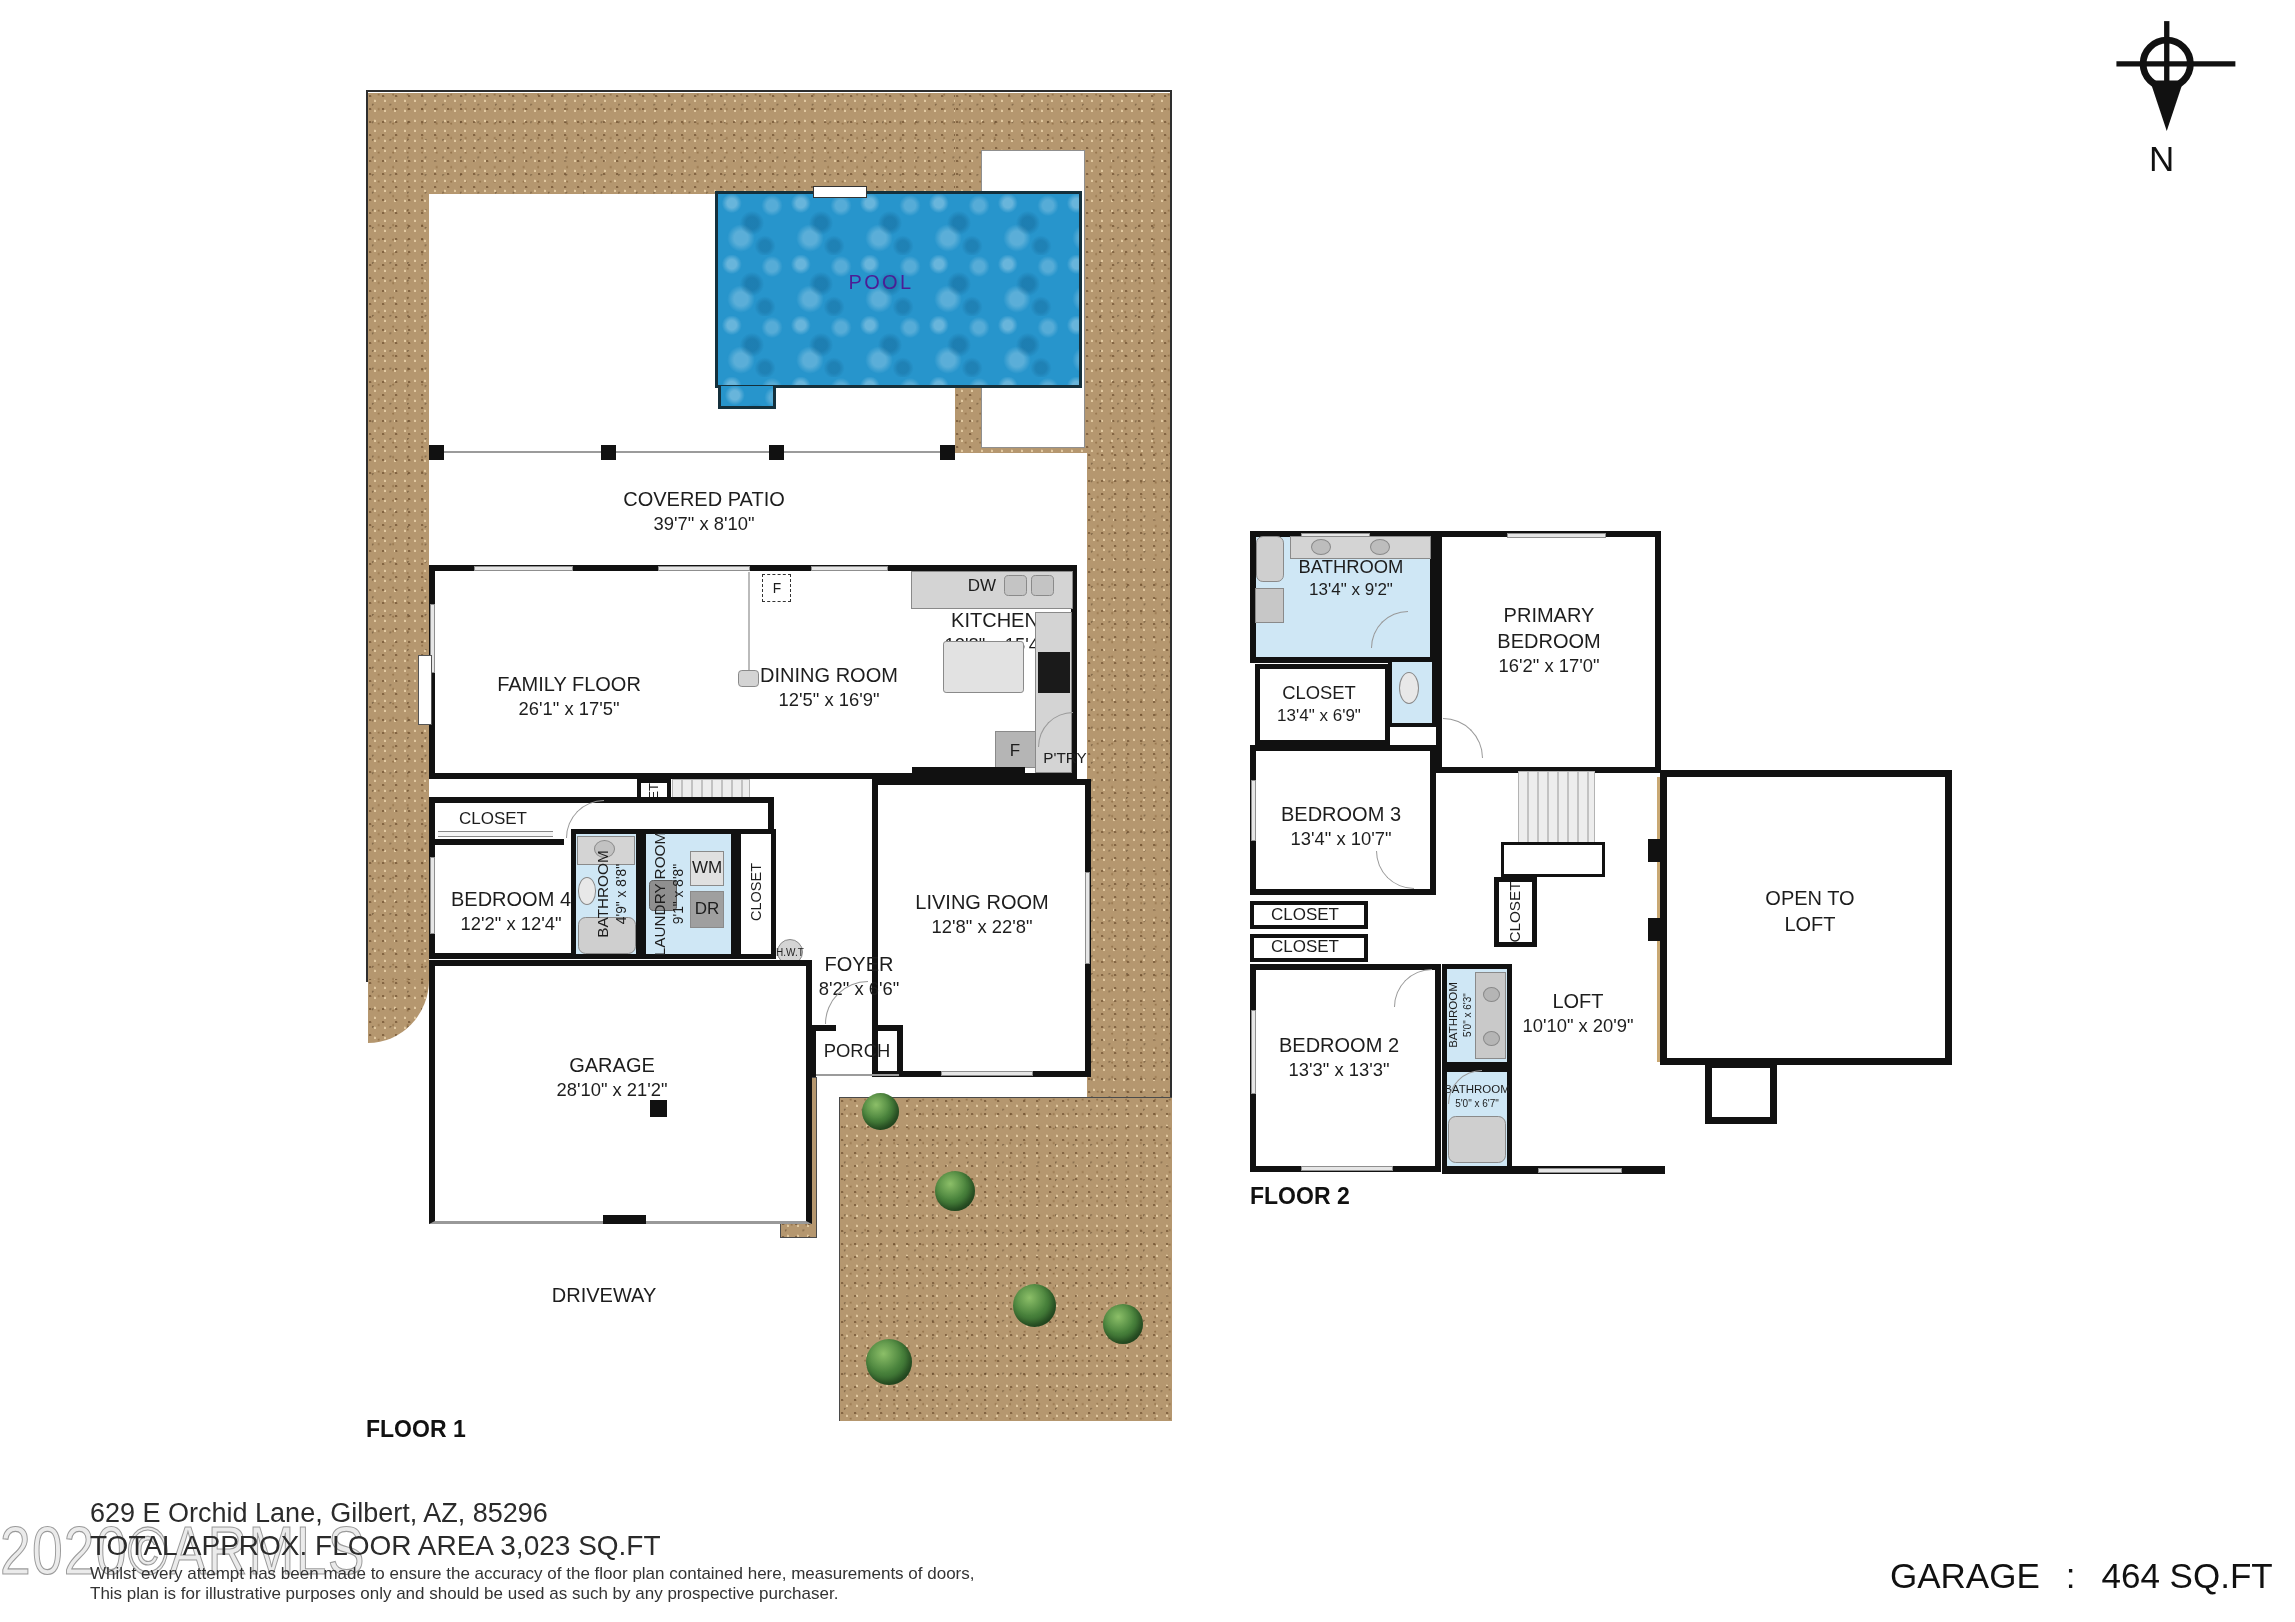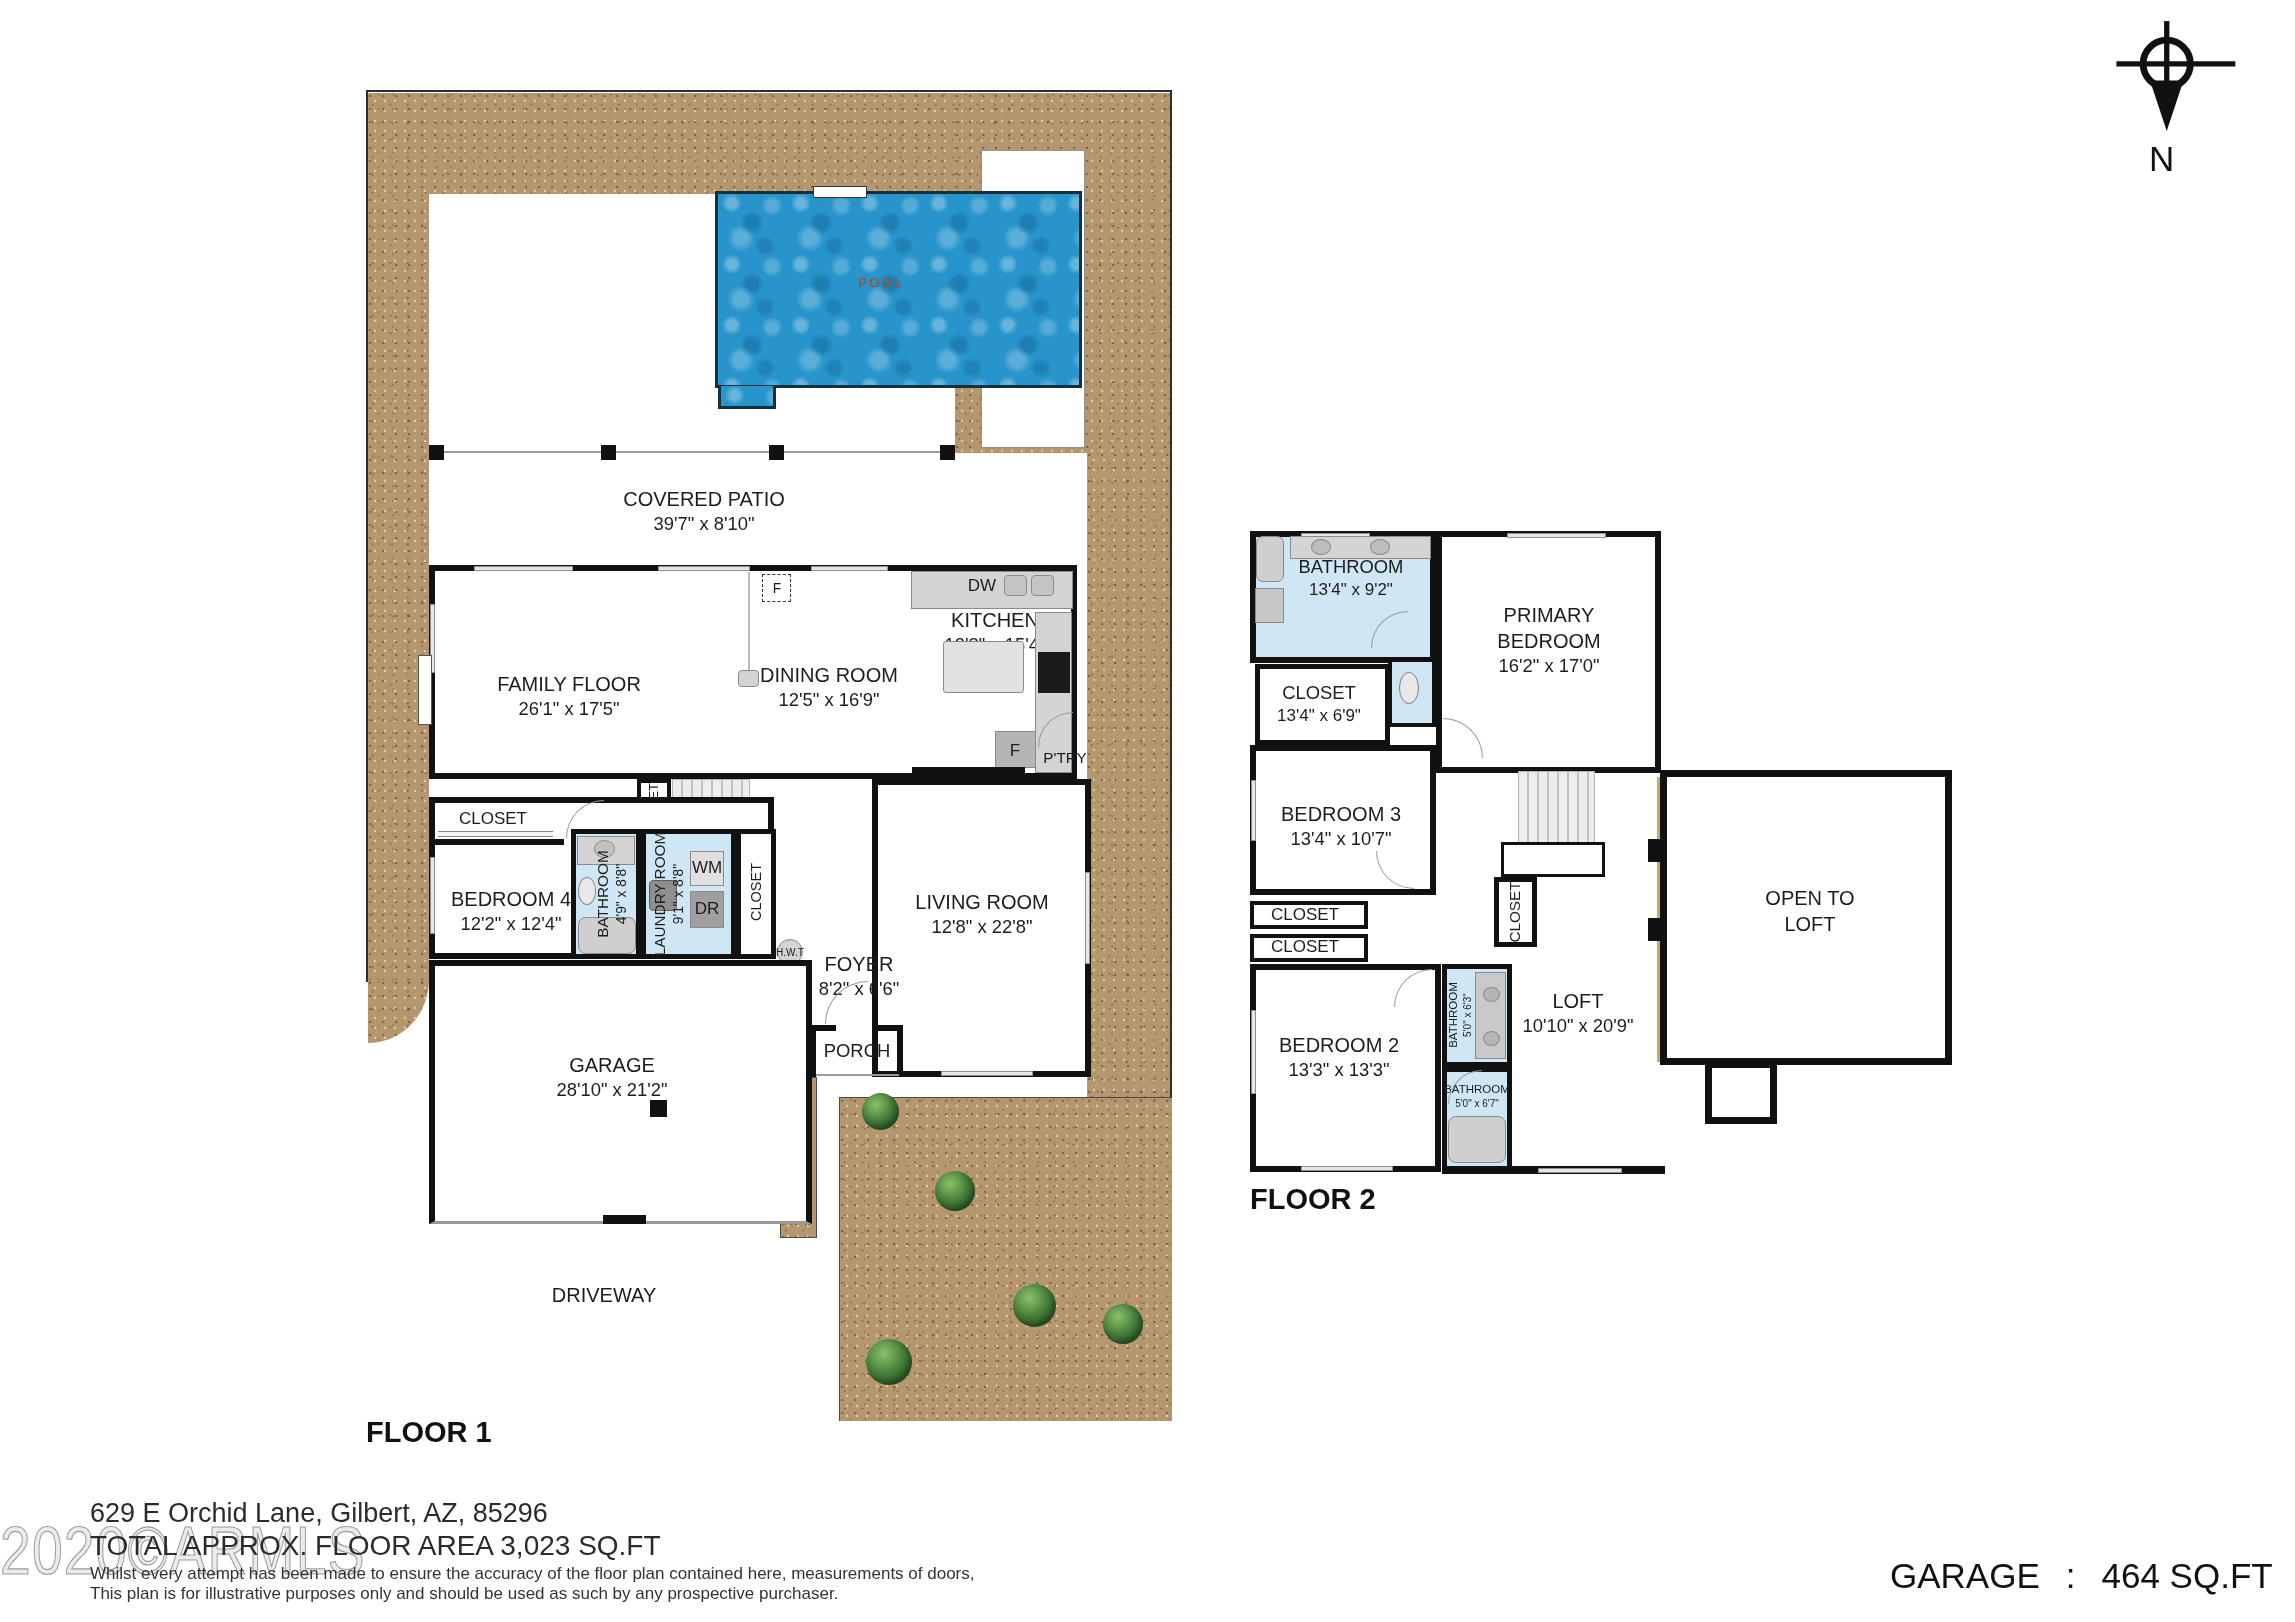--- a/index.html
+++ b/index.html
@@ -36,21 +36,21 @@
     radial-gradient(circle at 47px 52px, rgba(13,84,128,.3) 5.4px, transparent 10.7px);
     background-size:69px 61px;border:3.1px solid #14303c;box-sizing:border-box;}
   .shrub{position:absolute;border-radius:50%;
     background:radial-gradient(circle at 38% 32%, #8cbf68 0%, #49823c 45%, #1e4e1f 100%);
     box-shadow:inset -3.1px -3.8px 6.1px rgba(0,0,0,.35);}
   .stairsV{position:absolute;background:repeating-linear-gradient(90deg,#ededed 0 8.4px,#c2c2c2 8.4px 10px);border:1.5px solid #b3b3b3;box-sizing:border-box;}
   .arc{position:absolute;border:1.5px solid #999;box-sizing:border-box;}
   .arc.tl{border-right:none;border-bottom:none;border-top-left-radius:100%;}
   .arc.tr{border-left:none;border-bottom:none;border-top-right-radius:100%;}
   .arc.bl{border-right:none;border-top:none;border-bottom-left-radius:100%;}
-  .floor-title{position:absolute;font-size:29px;font-weight:bold;color:#111;}
+  .floor-title{position:absolute;font-size:23px;font-weight:bold;color:#111;}
   .addr{position:absolute;left:90px;top:1498px;font-size:27px;color:#2b2b2b;}
   .total{position:absolute;left:90px;top:1530px;font-size:28px;color:#2b2b2b;}
   .disc{position:absolute;left:90px;top:1564px;font-size:17px;color:#333;line-height:20px;}
   .garage-line{position:absolute;left:1890px;top:1556px;font-size:35px;color:#111;display:flex;}
   .garage-line span{margin-right:26px;}
   .watermark{position:absolute;left:0px;top:1511px;font-size:69px;letter-spacing:1.5px;
     color:rgba(110,110,110,0.14);-webkit-text-stroke:1.2px rgba(80,80,80,0.55);
     transform:scaleX(0.80);transform-origin:left center;white-space:nowrap;}
   .compass-n{position:absolute;left:2149px;top:139px;font-size:35px;color:#111;}
   .railing{position:absolute;background:#c9a873;}
@@ -78,21 +78,21 @@
   <div class="shrub" style="left:866px;top:1339px;width:46px;height:46px;"></div>
   <div class="shrub" style="left:1013px;top:1284px;width:43px;height:43px;"></div>
   <div class="shrub" style="left:1103px;top:1304px;width:40px;height:40px;"></div>
   <div class="shrub" style="left:789px;top:1086px;width:20px;height:20px;"></div>
   <div class="shrub" style="left:789px;top:1122px;width:20px;height:20px;"></div>
   <div class="shrub" style="left:789px;top:1159px;width:20px;height:20px;"></div>
 
   <div class="pool" style="left:715px;top:191px;width:367px;height:197px;"></div>
   <div class="pool" style="left:718px;top:386px;width:58px;height:23px;border-top:none;"></div>
   <div class="abs" style="left:813px;top:186px;width:54px;height:12.2px;background:#fff;border:1.5px solid #333;box-sizing:border-box;"></div>
-  <div class="tag" style="left:881px;top:282px;color:#c2410c;letter-spacing:2.3px;font-size:13px;">POOL</div>
+  <div class="tag" style="left:881px;top:282px;color:#4c1d95;letter-spacing:2.3px;font-size:20px;">POOL</div>
 
   <div class="thinline" style="left:429px;top:451px;width:526px;height:1.5px;"></div>
   <div class="wall" style="left:429px;top:445px;width:15.3px;height:15.3px;"></div>
   <div class="wall" style="left:601px;top:445px;width:15.3px;height:15.3px;"></div>
   <div class="wall" style="left:769px;top:445px;width:15.3px;height:15.3px;"></div>
   <div class="wall" style="left:940px;top:445px;width:15.3px;height:15.3px;"></div>
   <div class="lbl" style="left:704px;top:511px;">
     <span class="nm">COVERED PATIO</span>
     <span class="dm">39'7" x 8'10"</span>
   </div>

